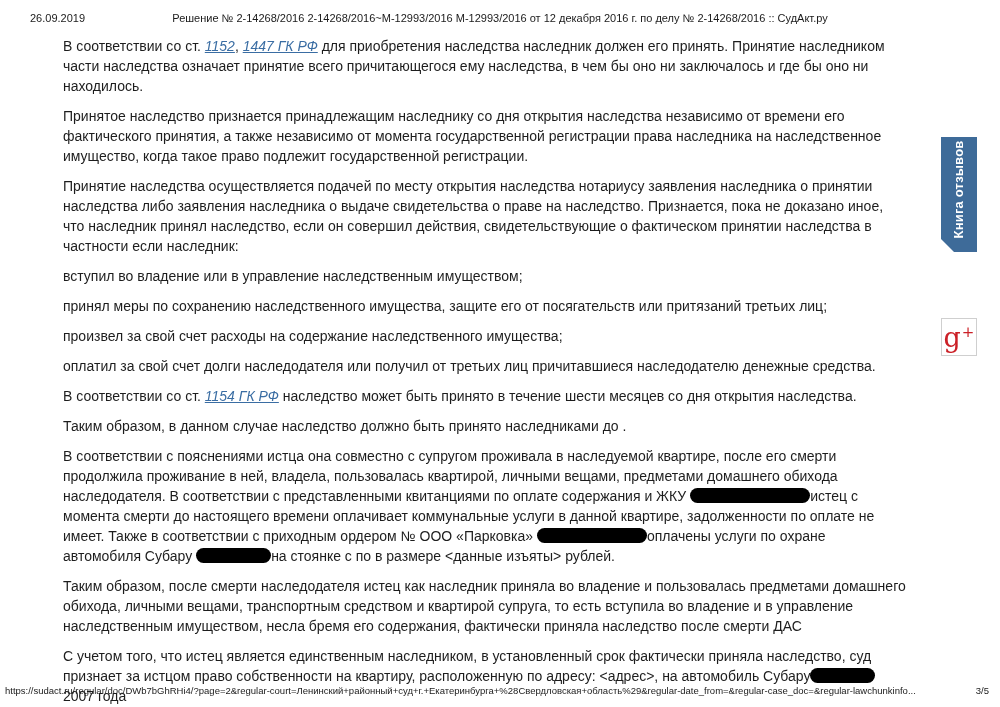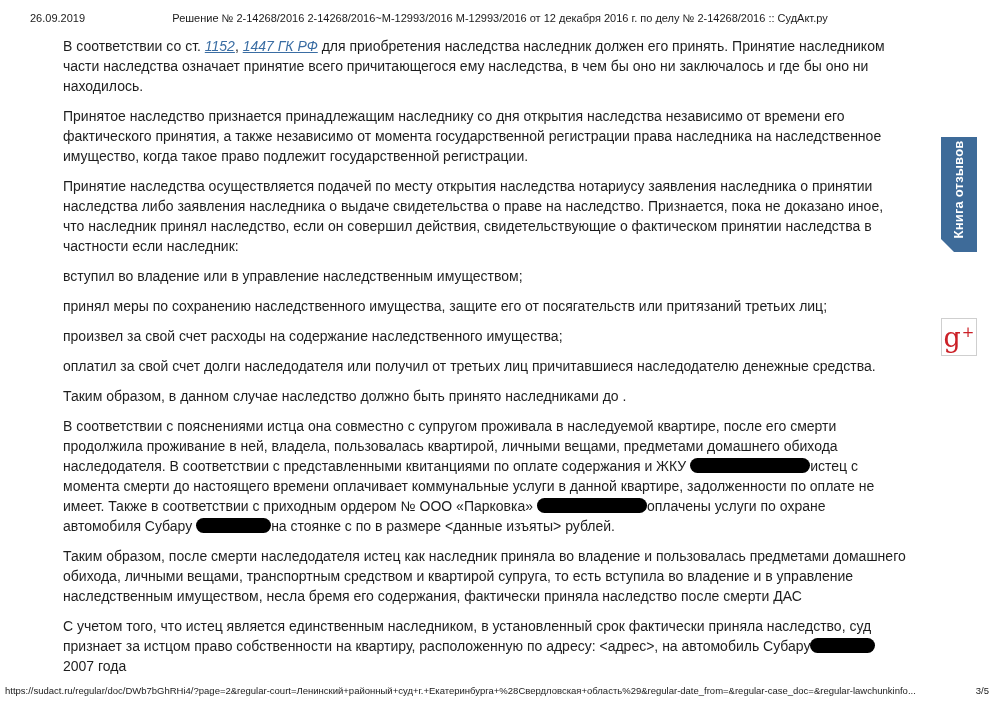--- a/index.html
+++ b/index.html
@@ -104,20 +104,21 @@
   </div>
 
   <div class="content" id="doc-body">
       <p class="para">В соответствии со ст. <a href="#">1152</a>, <a href="#">1447 ГК РФ</a> для приобретения наследства наследник должен его принять. Принятие наследником части наследства означает принятие всего причитающегося ему наследства, в чем бы оно ни заключалось и где бы оно ни находилось.</p>
       <p class="para">Принятое наследство признается принадлежащим наследнику со дня открытия наследства независимо от времени его фактического принятия, а также независимо от момента государственной регистрации права наследника на наследственное имущество, когда такое право подлежит государственной регистрации.</p>
       <p class="para">Принятие наследства осуществляется подачей по месту открытия наследства нотариусу заявления наследника о принятии наследства либо заявления наследника о выдаче свидетельства о праве на наследство. Признается, пока не доказано иное, что наследник принял наследство, если он совершил действия, свидетельствующие о фактическом принятии наследства в частности если наследник:</p>
       <p class="para">вступил во владение или в управление наследственным имуществом;</p>
       <p class="para">принял меры по сохранению наследственного имущества, защите его от посягательств или притязаний третьих лиц;</p>
       <p class="para">произвел за свой счет расходы на содержание наследственного имущества;</p>
       <p class="para">оплатил за свой счет долги наследодателя или получил от третьих лиц причитавшиеся наследодателю денежные средства.</p>
+      <p class="para">В соответствии со ст. <a href="#">1154 ГК РФ</a> наследство может быть принято в течение шести месяцев со дня открытия наследства.</p>
       <p class="para">Таким образом, в данном случае наследство должно быть принято наследниками до .</p>
       <p class="para">В соответствии с пояснениями истца она совместно с супругом проживала в наследуемой квартире, после его смерти продолжила проживание в ней, владела, пользовалась квартирой, личными вещами, предметами домашнего обихода наследодателя. В соответствии с представленными квитанциями по оплате содержания и ЖКУ <span class="redaction" style="width: 120px;"></span>истец с момента смерти до настоящего времени оплачивает коммунальные услуги в данной квартире, задолженности по оплате не имеет. Также в соответствии с приходным ордером № ООО «Парковка» <span class="redaction" style="width: 110px;"></span>оплачены услуги по охране автомобиля Субару <span class="redaction" style="width: 75px;"></span>на стоянке с по в размере &lt;данные изъяты&gt; рублей.</p>
       <p class="para">Таким образом, после смерти наследодателя истец как наследник приняла во владение и пользовалась предметами домашнего обихода, личными вещами, транспортным средством и квартирой супруга, то есть вступила во владение и в управление наследственным имуществом, несла бремя его содержания, фактически приняла наследство после смерти ДАС</p>
       <p class="para">С учетом того, что истец является единственным наследником, в установленный срок фактически приняла наследство, суд признает за истцом право собственности на квартиру, расположенную по адресу: &lt;адрес&gt;, на автомобиль Субару<span class="redaction" style="width: 65px;"></span> 2007 года</p>
     </div>
 
   <div class="feedback-tab">
     <span class="feedback-label">Книга отзывов</span>
   </div>
 

